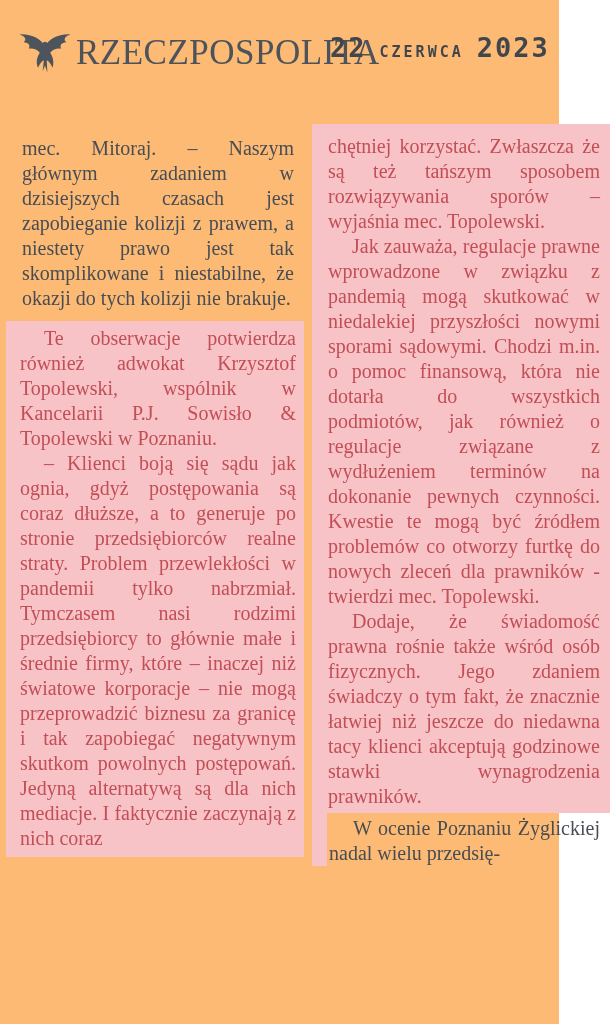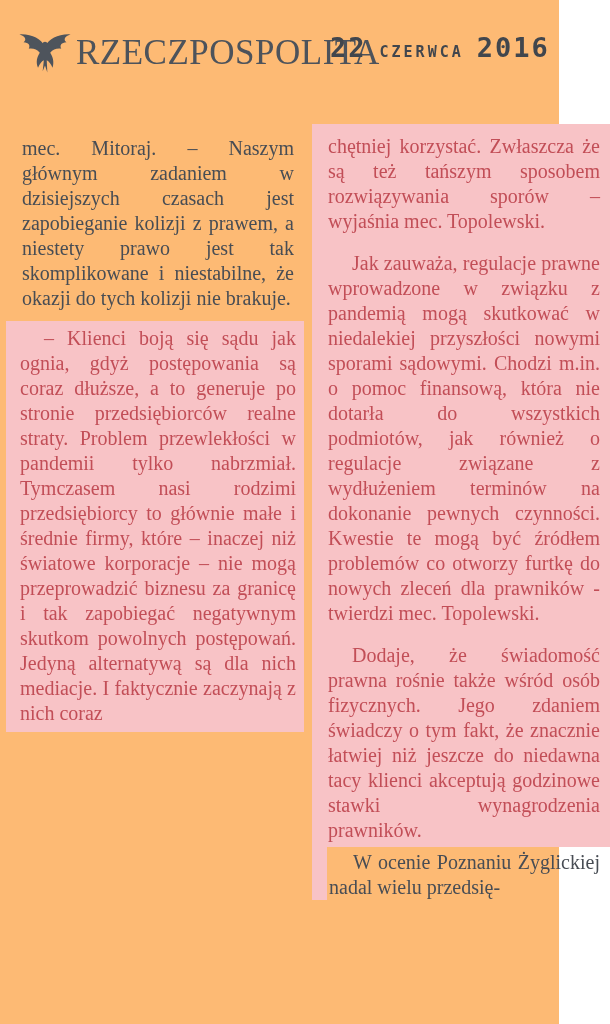--- a/index.html
+++ b/index.html
@@ -59,21 +59,21 @@
 
   .plain-first {
     padding:12px 10px 6px 16px;
   }
 
   .pink-block {
     background:#f8c3c6;
     padding:5px 8px 6px 14px;
   }
   .pink-block p { color:#c24e57;font-family:Liberation Serif, serif; }
-  .pink-block p + p { margin-top:17px; }
+  .pink-block p + p { margin-top:0; }
 
   .col-right .pink-block { padding:10px 10px 4px 16px; }
 
   .tail-row { display:flex; }
   .tail-strip { width:15px; background:#f8c3c6; flex:0 0 auto; }
   .tail-text { padding:3px 10px 0 2px; }
 
   .col-left .pink-block { margin-top:4px; }
 </style>
 </head>
@@ -100,29 +100,30 @@
                    C81 19 84 14 94 10
                    C72 9 58 18 50 30 Z"></path>
           <circle cx="50" cy="27" r="4"></circle>
         </svg>
       </span>
       <span class="logo-text" style="text-transform:uppercase;">Rzeczpospolita</span>
     </div>
     <div class="date-stamp">
       <span class="date-day">22</span>
       <span class="date-month">CZERWCA</span>
-      <span class="date-year">2016</span>
+      <span class="date-year">2023</span>
     </div>
   </div>
 
   <div class="columns">
 
     <div class="col col-left">
       <p class="plain-first">mec. Mitoraj. – Naszym głównym zadaniem w dzisiejszych czasach jest zapobieganie kolizji z prawem, a niestety prawo jest tak skomplikowane i niestabilne, że okazji do tych kolizji nie brakuje.</p>
       <div class="pink-block">
+        <p class="indent">Te obserwacje potwierdza również adwokat Krzysztof Topolewski, wspólnik w Kancelarii P.J. Sowisło &amp; Topolewski w Poznaniu.</p>
         <p class="indent">– Klienci boją się sądu jak ognia, gdyż postępowania są coraz dłuższe, a to generuje po stronie przedsiębiorców realne straty. Problem przewlekłości w pandemii tylko nabrzmiał. Tymczasem nasi rodzimi przedsiębiorcy to głównie małe i średnie firmy, które – inaczej niż światowe korporacje – nie mogą przeprowadzić biznesu za granicę i tak zapobiegać negatywnym skutkom powolnych postępowań. Jedyną alternatywą są dla nich mediacje. I faktycznie zaczynają z nich coraz</p>
       </div>
     </div>
 
     <div class="col col-right">
       <div class="pink-block">
         <p>chętniej korzystać. Zwłaszcza że są też tańszym sposobem rozwiązywania sporów – wyjaśnia mec. Topolewski.</p>
         <p class="indent">Jak zauważa, regulacje prawne wprowadzone w związku z pandemią mogą skutkować w niedalekiej przyszłości nowymi sporami sądowymi. Chodzi m.in. o pomoc finansową, która nie dotarła do wszystkich podmiotów, jak również o regulacje związane z wydłużeniem terminów na dokonanie pewnych czynności. Kwestie te mogą być źródłem problemów co otworzy furtkę do nowych zleceń dla prawników - twierdzi mec. Topolewski.</p>
         <p class="indent">Dodaje, że świadomość prawna rośnie także wśród osób fizycznych. Jego zdaniem świadczy o tym fakt, że znacznie łatwiej niż jeszcze do niedawna tacy klienci akceptują godzinowe stawki wynagrodzenia prawników.</p>
       </div>

